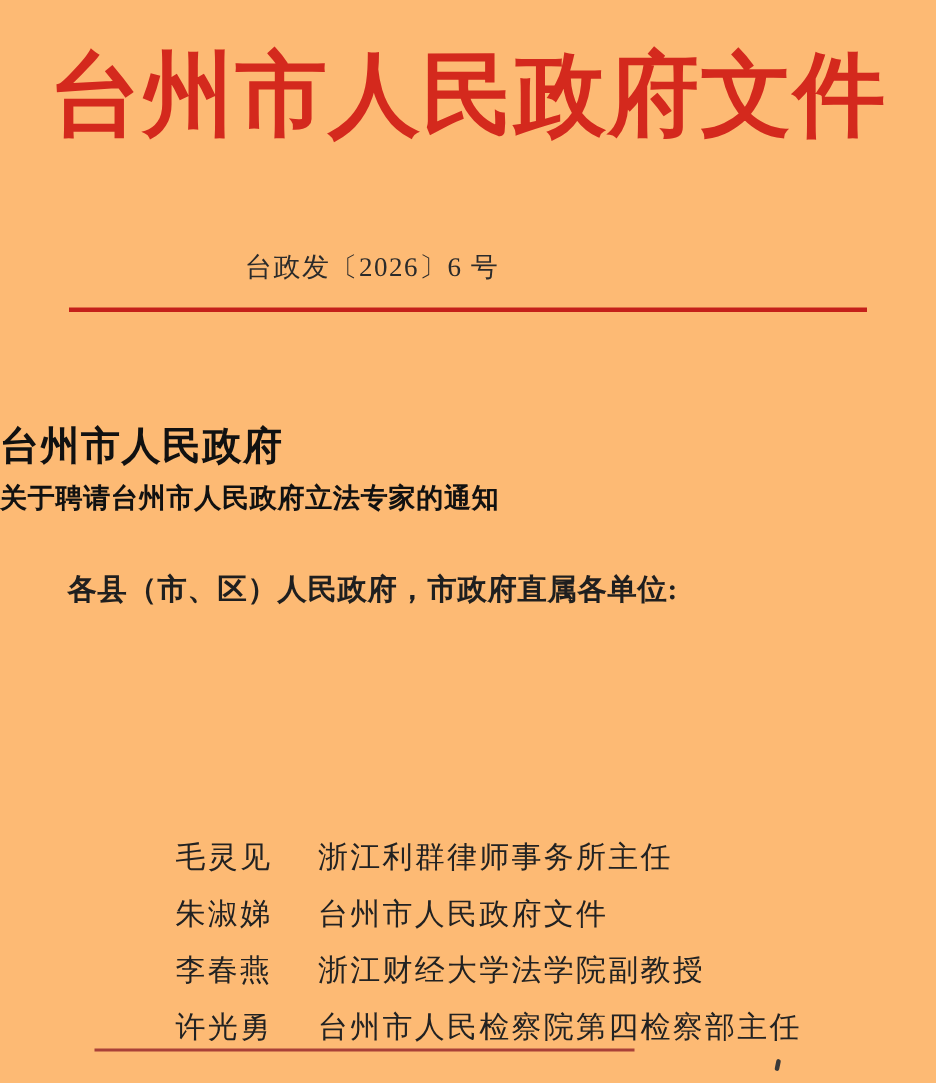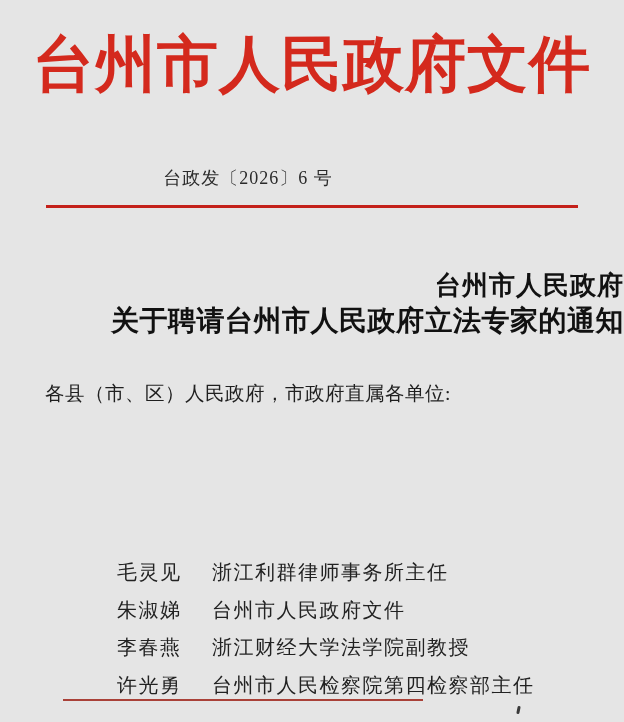--- a/index.html
+++ b/index.html
@@ -4,21 +4,21 @@
 <style>
   html, body {
     margin: 0;
     padding: 0;
     background: #ffffff;
   }
   .page {
     position: relative;
     width: 624px;
     height: 722px;
-    background: #e5e5e5;
+    background: #fdba74;
     overflow: hidden;
     font-family: "Liberation Serif", "DejaVu Serif", serif;
     color: #1f1f1f;
   }
   .banner {
     position: absolute;
     top: 30px;
     left: 0;
     width: 624px;
     margin: 0;
@@ -44,47 +44,48 @@
   .red-rule {
     position: absolute;
     top: 205px;
     left: 46px;
     width: 532px;
     height: 3px;
     background: #c4201a;
   }
   .title-block {
     position: absolute;
-    top: 268px;
+    top: 280px;
     left: 0;
     width: 624px;
-    text-align: right;
+    text-align: left;
     font-weight: bold;
     color: #111111;
   }
   .title-line1 {
     font-size: 26px;
     line-height: 35px;
     letter-spacing: 1px;
   }
   .title-line2 {
-    font-size: 28px;
+    font-size: 18px;
     line-height: 35px;
     letter-spacing: 0.5px;
     white-space: nowrap;
   }
   .salutation {
     position: absolute;
     top: 381px;
     left: 45px;
     width: 540px;
     font-size: 19.5px;
     line-height: 26px;
     letter-spacing: 0.5px;
     white-space: nowrap;
+    font-weight: bold;
   }
   .paragraph {
     position: absolute;
     top: 418px;
     left: 45px;
     width: 536px;
     font-size: 19px;
     line-height: 37.5px;
     text-align: justify;
     text-indent: 2em;

